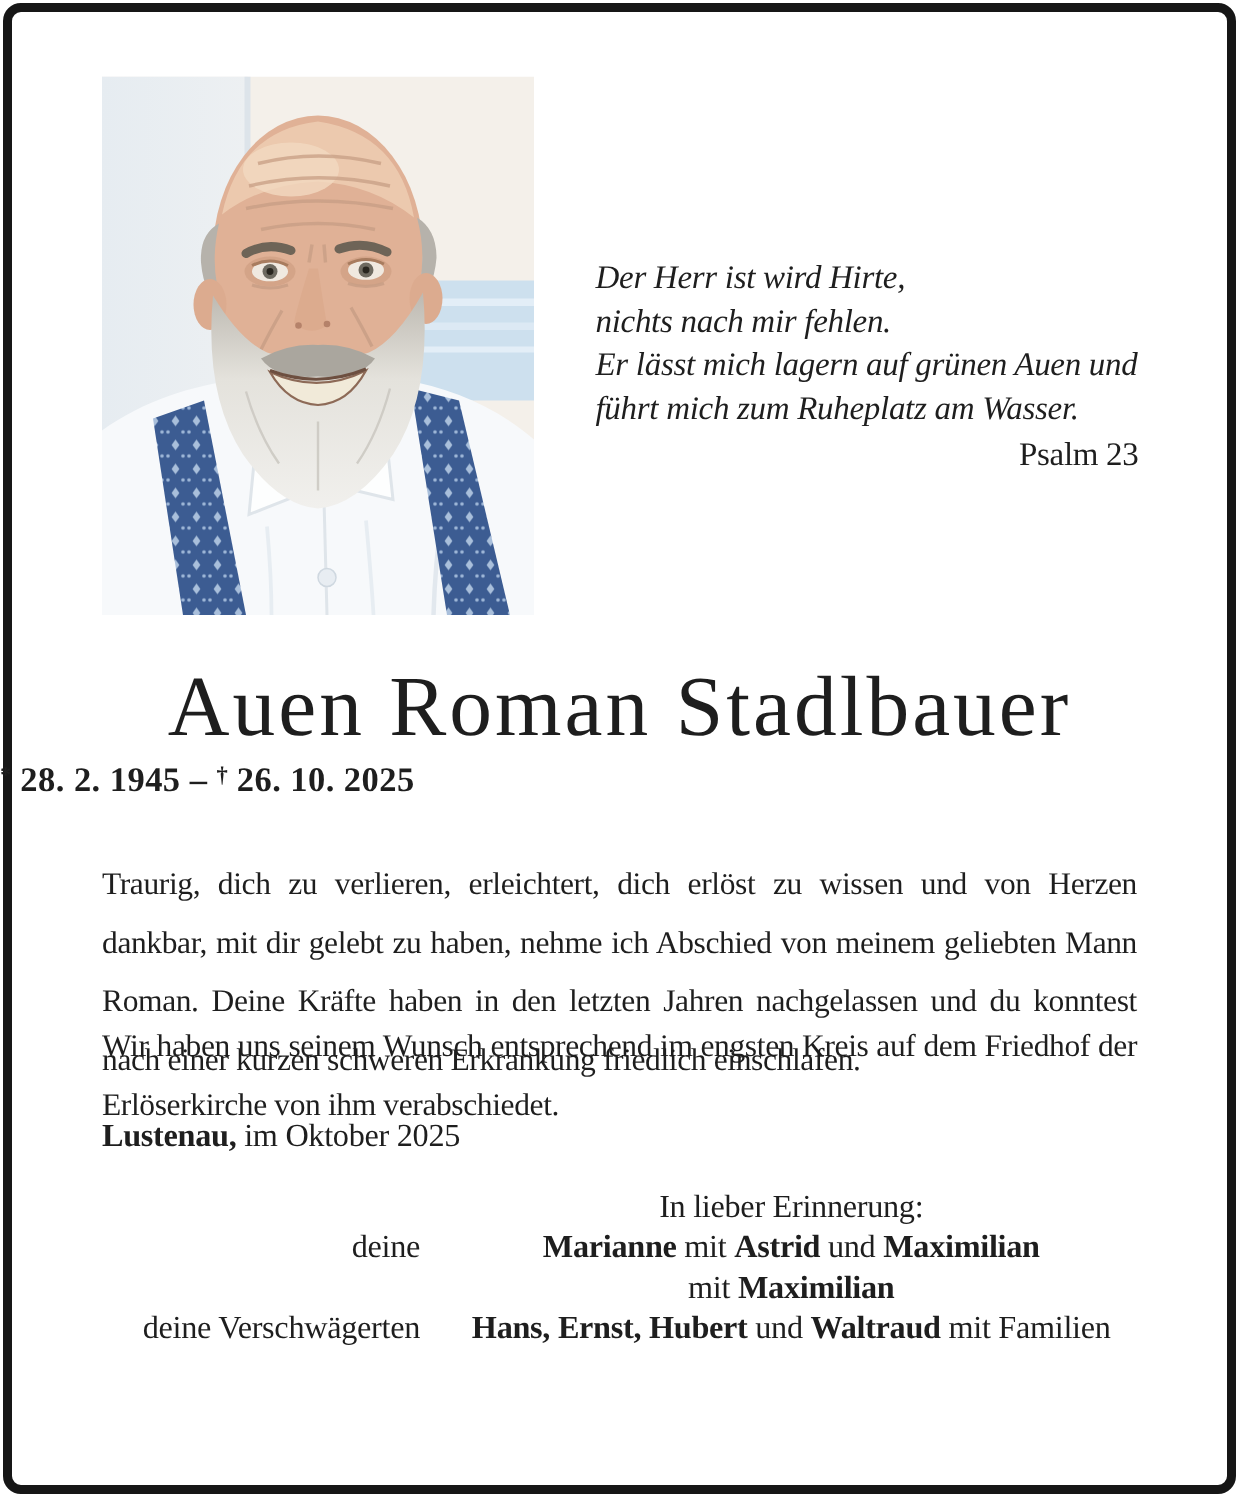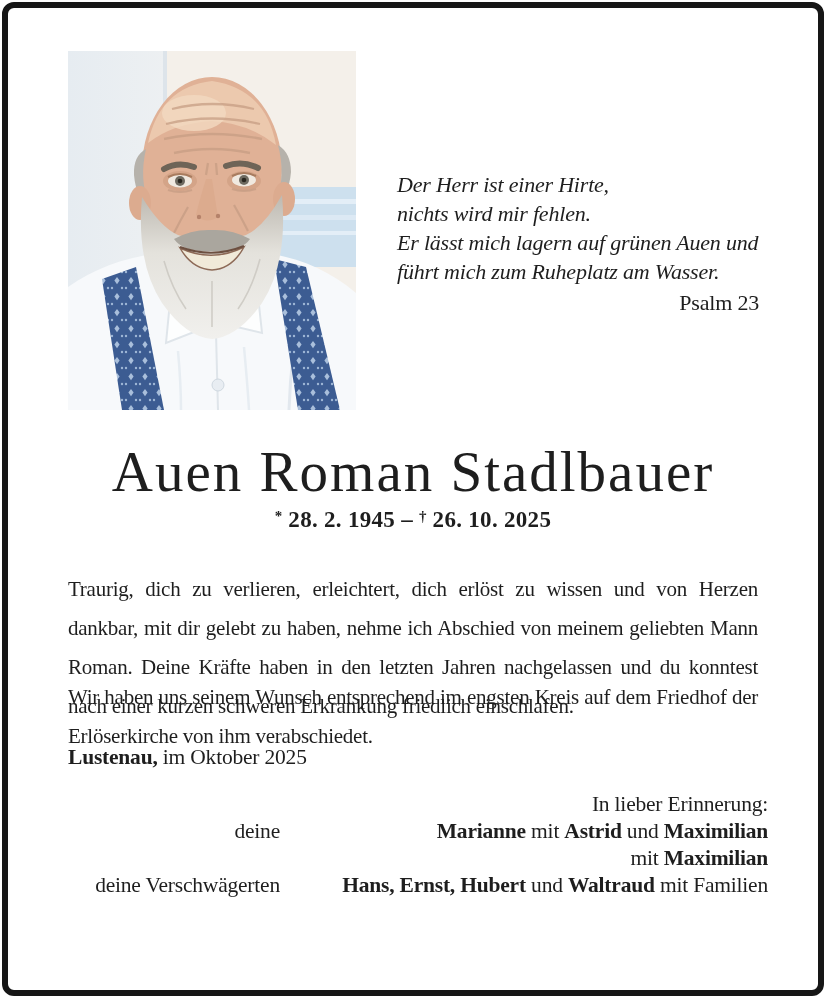--- a/index.html
+++ b/index.html
@@ -18,36 +18,36 @@
   .psalm {
     position:absolute; left:397px; top:170px; width:362px;
     font-size:22px; line-height:29px; font-style:italic; letter-spacing:-0.2px;
   }
   .psalm-source { font-style:normal; text-align:right; margin-top:2px; }
   .name {
     position:absolute; left:0; top:440px; width:826px; text-align:center;
     font-size:57px; line-height:64px; letter-spacing:2px; white-space:nowrap;
   }
   .dates {
-    position:absolute; left:0; top:507px; width:826px; text-align:center;
+    position:absolute; left:0; top:507px; width:826px; text-align:left;
     font-size:23px; font-weight:bold; letter-spacing:0.3px;
   }
   .dates span { white-space:pre; }
   .dates .sym { font-size:15px; vertical-align:6px; letter-spacing:0; }
   .body-par {
     position:absolute; left:68px; width:690px;
     font-size:21px; line-height:39px; text-align:justify; letter-spacing:-0.25px;
   }
   .p1 { top:570px; }
   .p2 { top:678px; }
   .place-line { position:absolute; left:68px; top:744px; font-size:21.5px; line-height:27px; letter-spacing:-0.2px; }
   .remember { position:absolute; left:68px; top:791px; width:700px; font-size:21.5px; line-height:27px; letter-spacing:-0.2px; }
   .rem-row { display:grid; grid-template-columns:212px 1fr; column-gap:7px; }
   .rem-label { text-align:right; }
-  .rem-content { text-align:right; }
+  .rem-content { text-align:center; }
   .b, .rem-content .b { font-weight:bold; }
   .condolence { position:absolute; left:68px; top:906px; font-size:21.5px; line-height:27px; letter-spacing:-0.2px; }
 </style>
 </head>
 <body>
 
 <div class="page">
   <div class="frame"></div>
 
   <div class="photo">
@@ -155,22 +155,22 @@
           <path d="M144 230 L144 276"></path>
         </g>
         <path d="M106 188 Q124 178 144 179 Q164 178 182 188 Q172 202 144 200 Q116 202 106 188 Z" fill="#aaa69e"></path>
         <path d="M112 197 Q144 212 176 196 Q164 218 144 219 Q124 218 112 197 Z" fill="#f1ead9" stroke="#8d6a57" stroke-width="1.5"></path>
         <path d="M112 196 Q144 208 176 195" stroke="#6d4f40" stroke-width="2" fill="none"></path>
       </g>
     </svg>
   </div>
 
   <div class="psalm">
-    <div>Der Herr ist einer Hirte,</div>
-    <div>nichts wird mir fehlen.</div>
+    <div>Der Herr ist wird Hirte,</div>
+    <div>nichts nach mir fehlen.</div>
     <div>Er lässt mich lagern auf grünen Auen und</div>
     <div>führt mich zum Ruheplatz am Wasser.</div>
     <div class="psalm-source">Psalm 23</div>
   </div>
 
   <div class="name">Auen Roman Stadlbauer</div>
 
   <div class="dates">
     <span class="sym">*</span><span> </span><span>28. 2. 1945</span><span> – </span><span class="sym">†</span><span> </span><span>26. 10. 2025</span>
   </div>

